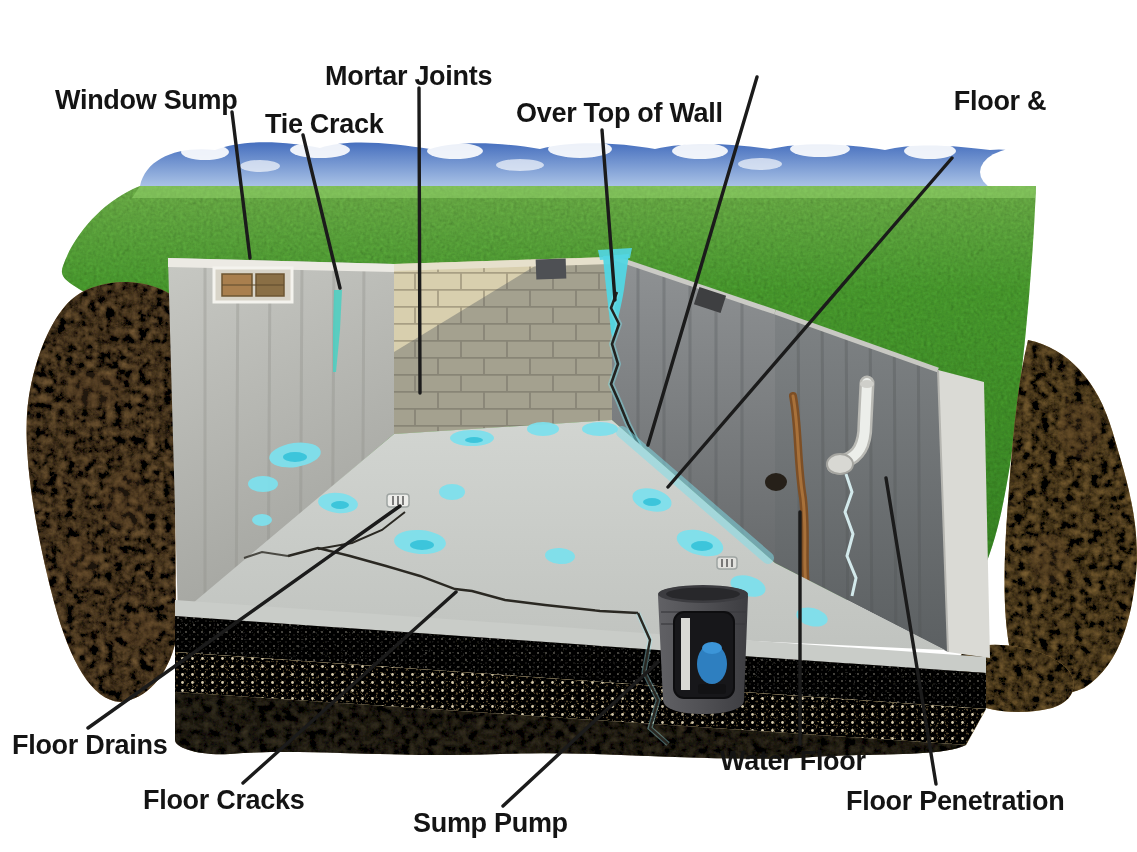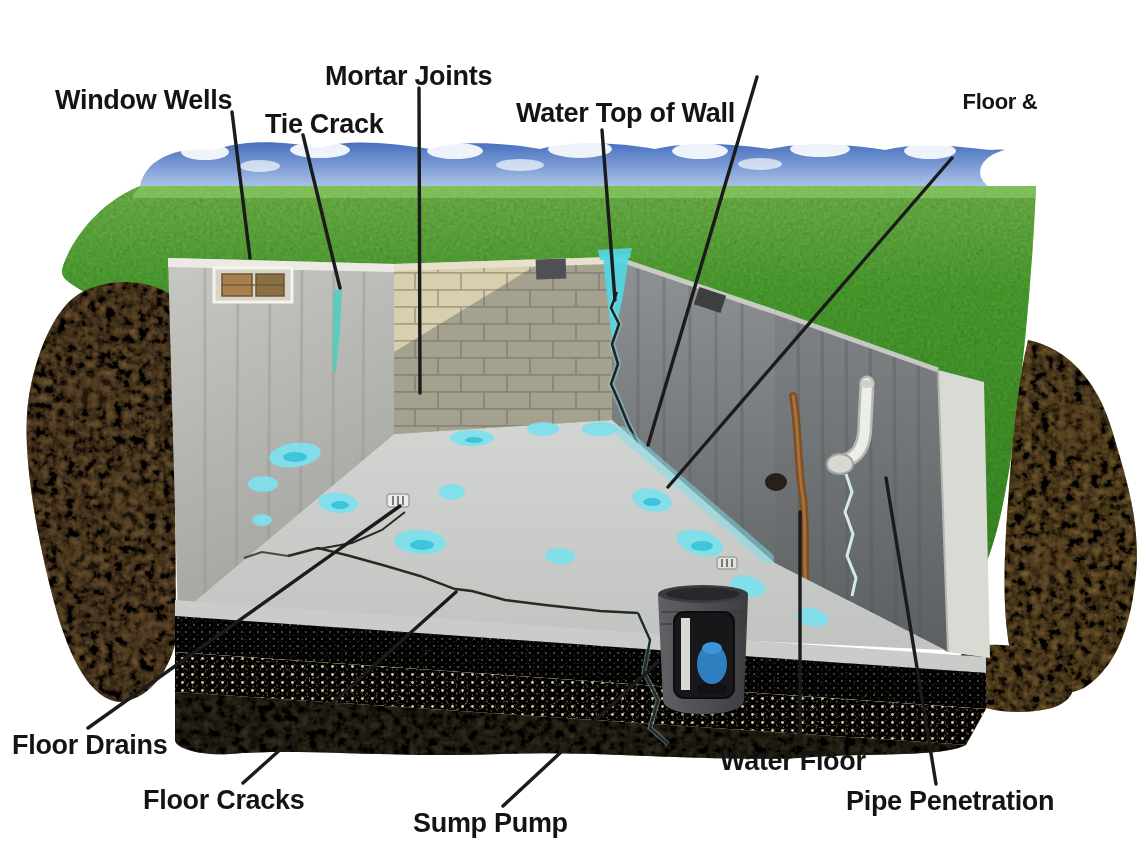--- a/index.html
+++ b/index.html
@@ -1,21 +1,21 @@
 <!DOCTYPE html>
 <html><head>
 <meta charset="utf-8">
 <style>
   html,body{margin:0;padding:0;background:#ffffff;}
   .stage{position:relative;width:1137px;height:852px;background:#ffffff;overflow:hidden;
          font-family:"Liberation Sans",sans-serif;}
   .stage svg{position:absolute;left:0;top:0;}
   .lbl{position:absolute;font-weight:700;font-size:27px;line-height:28px;color:#141414;
        white-space:nowrap;letter-spacing:-0.3px;}
-  .lbl2{position:absolute;font-weight:700;font-size:22px;line-height:33px;color:#141414;
+  .lbl2{position:absolute;font-weight:700;font-size:27px;line-height:33px;color:#141414;
         text-align:center;width:150px;letter-spacing:-0.3px;}
 </style>
 </head>
 <body>
 
 <div class="stage">
 
 <svg width="1137" height="852" viewBox="0 0 1137 852">
   <defs>
     <linearGradient id="gSky" x1="0" y1="0" x2="0" y2="1">
@@ -296,25 +296,25 @@
     <line x1="757" y1="77" x2="648" y2="445"></line>
     <line x1="952" y1="158" x2="668" y2="487"></line>
     <line x1="88" y1="728" x2="400" y2="506"></line>
     <line x1="243" y1="783" x2="456" y2="592"></line>
     <line x1="503" y1="806" x2="658" y2="662"></line>
     <line x1="800" y1="744" x2="800" y2="512"></line>
     <line x1="936" y1="784" x2="886" y2="478"></line>
   </g>
 </svg>
 
-  <div class="lbl" style="left:55px;top:86px">Window Wells</div>
+  <div class="lbl" style="left:55px;top:86px">Window Sump</div>
   <div class="lbl" style="left:265px;top:110px">Tie Crack</div>
   <div class="lbl" style="left:325px;top:62px">Mortar Joints</div>
-  <div class="lbl" style="left:516px;top:99px">Water Top of Wall</div>
+  <div class="lbl" style="left:516px;top:99px">Over Top of Wall</div>
   <div class="lbl2" style="left:925px;top:85px">
     <div>Floor &amp;</div>
   </div>
   <div class="lbl" style="left:143px;top:786px">Floor Cracks</div>
   <div class="lbl" style="left:12px;top:731px">Floor Drains</div>
   <div class="lbl" style="left:413px;top:809px">Sump Pump</div>
   <div class="lbl" style="left:720px;top:747px">Water Floor</div>
-  <div class="lbl" style="left:846px;top:787px">Pipe Penetration</div>
+  <div class="lbl" style="left:846px;top:787px">Floor Penetration</div>
 </div>
 
 </body></html>

